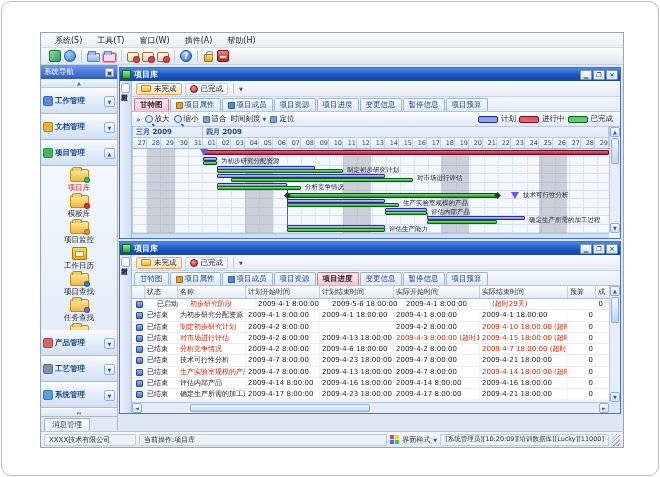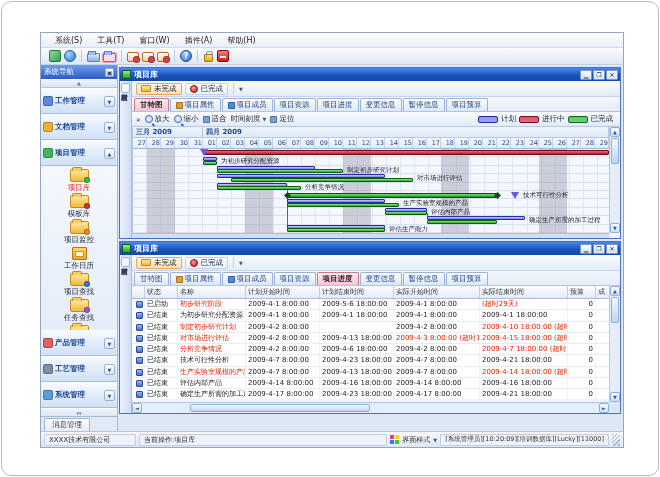--- a/index.html
+++ b/index.html
@@ -487,21 +487,21 @@
               <div class="th" style="width: 74px;">计划开始时间</div>
               <div class="th" style="width: 74px;">计划结束时间</div>
               <div class="th" style="width: 86px;">实际开始时间</div>
               <div class="th" style="width: 88px;">实际结束时间</div>
               <div class="th" style="width: 28px;">预算</div>
               <div class="th" style="width: 15px;">成</div>
             </div>
           <div class="tbl" id="tbody">
               <div class="trow">
                 <div class="td" style="width: 13px;"><span class="sticon"></span></div>
-                <div class="td" style="width: 33px;">已启动</div>
+                <div class="td" style="width: 33px; margin-left: 10px;">已启动</div>
                 <div class="td red" style="width: 68px;">初步研究阶段</div>
                 <div class="td" style="width: 74px;">2009-4-1 8:00:00</div>
                 <div class="td" style="width: 74px;">2009-5-6 18:00:00</div>
                 <div class="td" style="width: 86px;">2009-4-1 8:00:00</div>
                 <div class="td red" style="width: 88px;">(超时29天)</div>
                 <div class="td" style="width: 28px; text-align: right;">0</div>
                 <div class="td" style="width: 15px;"></div>
               </div>
               <div class="trow">
                 <div class="td" style="width: 13px;"><span class="sticon"></span></div>

